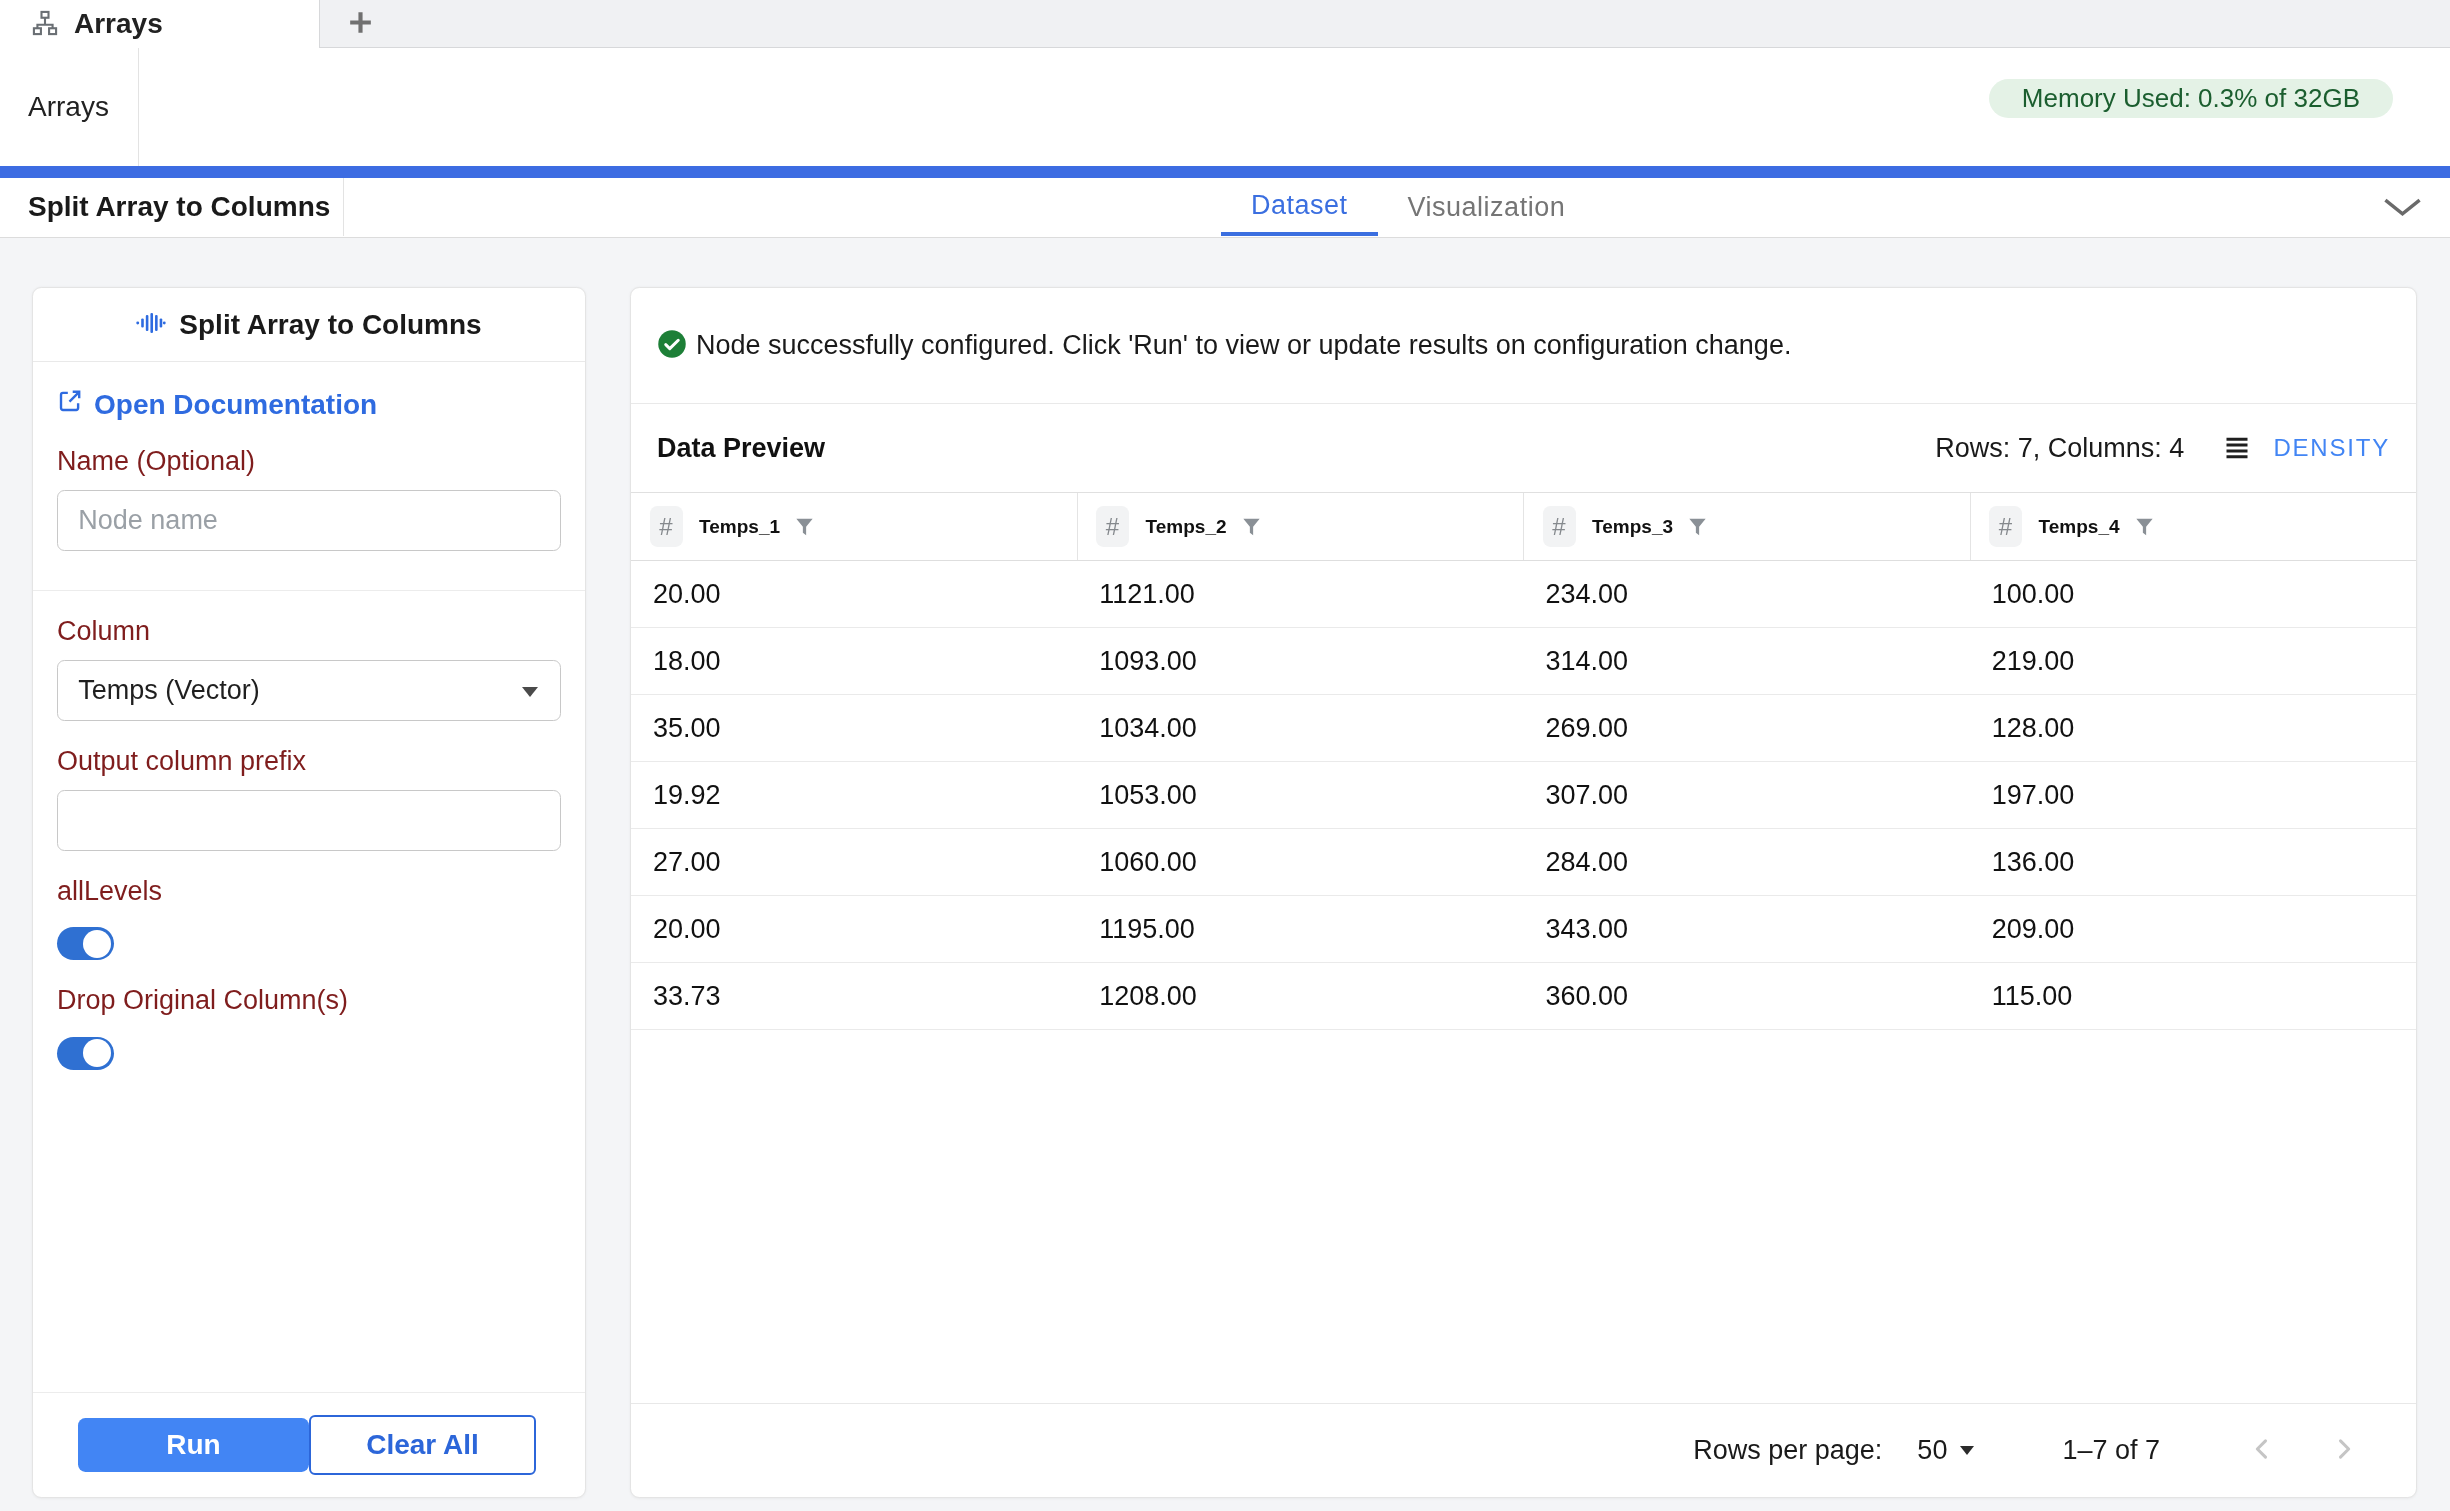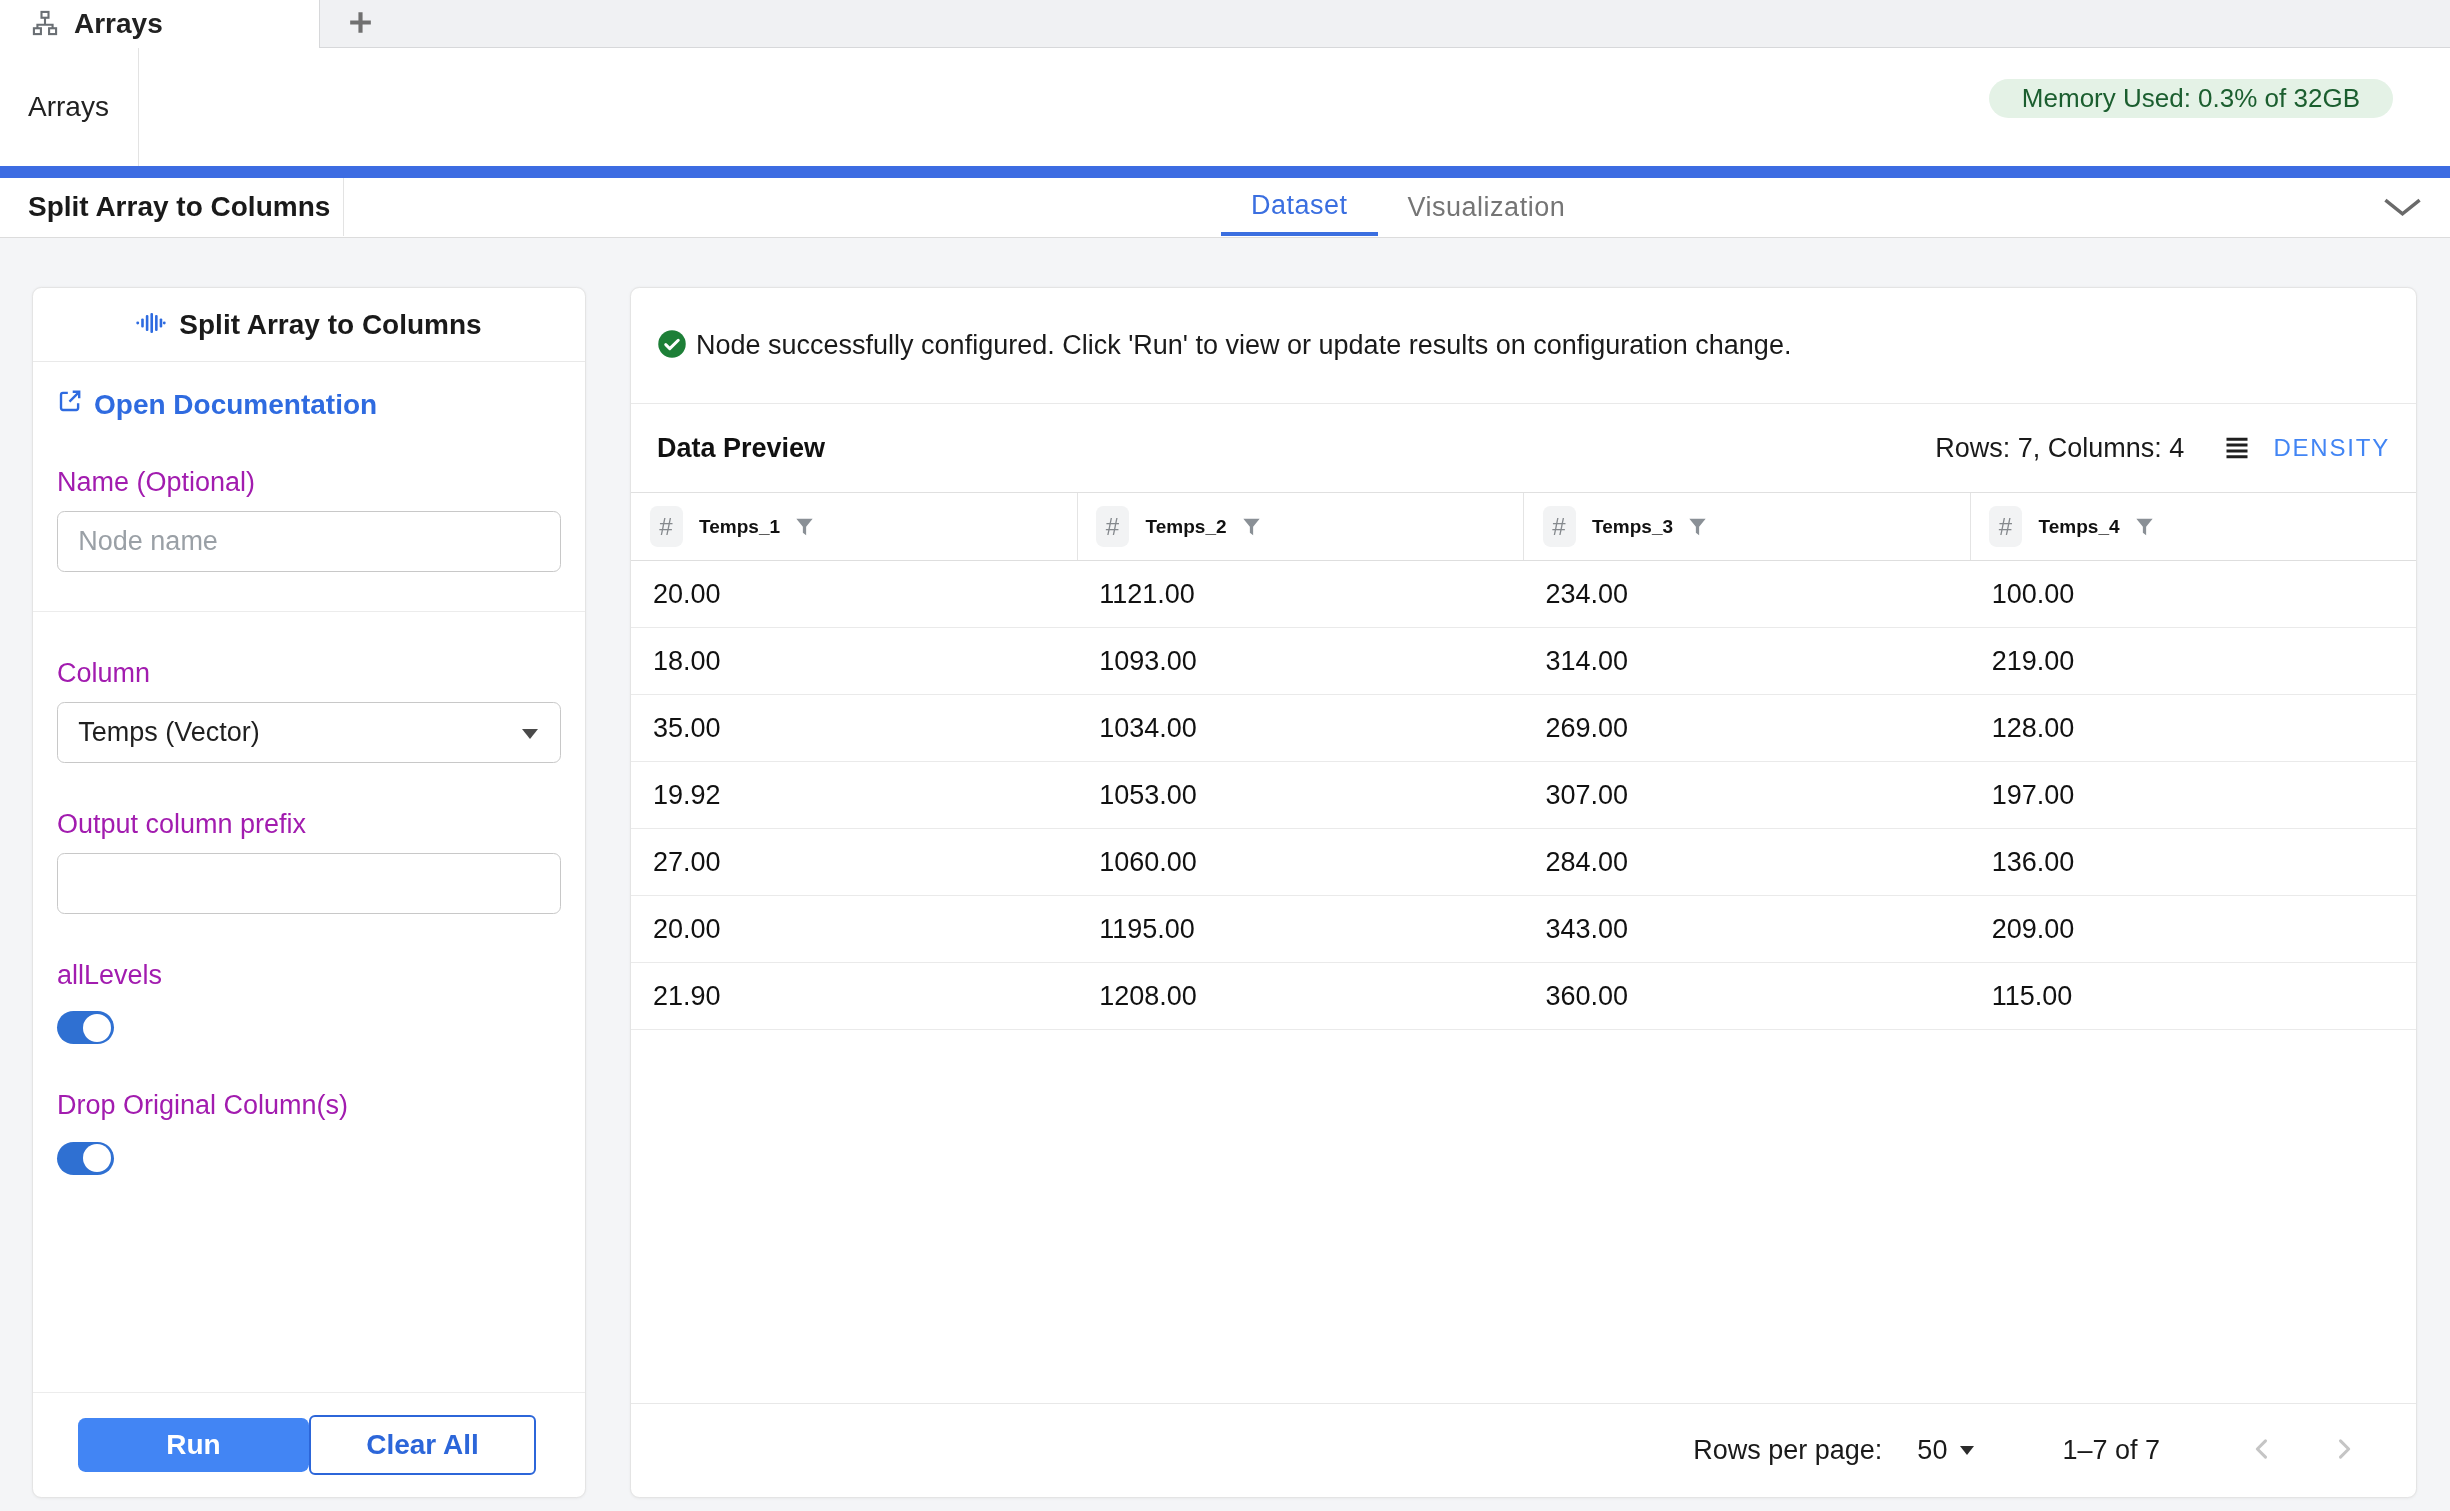--- a/index.html
+++ b/index.html
@@ -47,21 +47,21 @@
   
   .content{position:absolute;left:0;top:238px;width:2450px;height:1273px;background:var(--bg-gray);}
   .card{position:absolute;background:#fff;border:0.9px solid #e4e4e4;border-radius:9.2px;box-shadow:0 0.9px 2.8px rgba(0,0,0,0.05);}
 
   
   .left-card{left:32px;top:49px;width:554px;height:1211px;}
   .panel-title-row{height:74px;border-bottom:0.9px solid #e9e9e9;display:flex;align-items:center;justify-content:center;gap:13px;}
   .panel-title{font-size:28px;font-weight:600;color:#1a1a1a;}
   .panel-body{padding:0 24px;}
   .doc-link{margin-top:26px;display:inline-flex;align-items:center;gap:11px;color:var(--link-blue);font-size:28px;font-weight:600;cursor:pointer;}
-  .field-label{margin-top:46px;font-size:27px;color:#a21caf;}
+  .field-label{margin-top:25px;font-size:27px;color:#7f1d1d;}
   .text-input{margin-top:13px;width:100%;height:61px;border:1.4px solid #c8c8c8;border-radius:7.4px;padding:0 20.3px;font-size:27px;font-family:"Liberation Sans",sans-serif;color:#1f1f1f;outline:none;background:#fff;}
   .text-input::placeholder{color:#9aa0a6;}
   .panel-divider{margin:39px -24px 0 -24px;border-top:0.9px solid #ececec;}
   .select-box{position:relative;margin-top:13px;width:100%;height:61px;border:1.4px solid #c8c8c8;border-radius:7.4px;display:flex;align-items:center;padding:0 20.3px;font-size:27px;cursor:pointer;background:#fff;}
   .select-caret{position:absolute;right:22px;top:26px;width:0;height:0;border-left:8.3px solid transparent;border-right:8.3px solid transparent;border-top:10.2px solid #4a4a4a;}
   .toggle{margin-top:20.3px;position:relative;width:57px;height:33px;border-radius:16.6px;background:var(--toggle-blue);cursor:pointer;}
   .toggle .knob{position:absolute;right:2.8px;top:2.8px;width:28px;height:28px;border-radius:50%;background:#fff;}
   .panel-footer{position:absolute;left:0;right:0;bottom:0;height:105px;border-top:0.9px solid #ececec;display:flex;align-items:center;justify-content:center;padding:0 35px 0 31px;}
   .run-btn{width:231px;height:54px;background:var(--run-blue);color:#fff;border:none;border-radius:7.4px;font-size:28px;font-weight:600;font-family:"Liberation Sans",sans-serif;cursor:pointer;}
   .clear-btn{width:227px;height:60px;background:#fff;color:#2c66d9;border:2.3px solid #2c66d9;border-radius:6px;font-size:28px;font-weight:600;font-family:"Liberation Sans",sans-serif;cursor:pointer;}
@@ -313,21 +313,21 @@
           </div>
 
           <div class="grid-row">
             <div class="cell">20.00</div>
             <div class="cell">1195.00</div>
             <div class="cell">343.00</div>
             <div class="cell">209.00</div>
           </div>
 
           <div class="grid-row">
-            <div class="cell">21.90</div>
+            <div class="cell">33.73</div>
             <div class="cell">1208.00</div>
             <div class="cell">360.00</div>
             <div class="cell">115.00</div>
           </div>
         </div>
 
       <div class="card-footer">
         <span class="rpp-label">Rows per page:</span>
         <span class="rpp-select">
           <span class="rpp-value">50</span>

